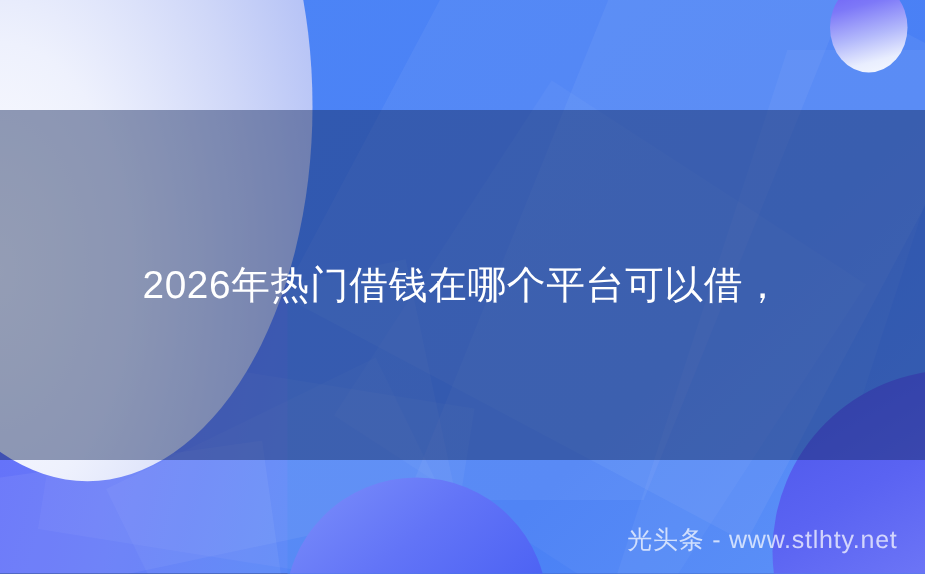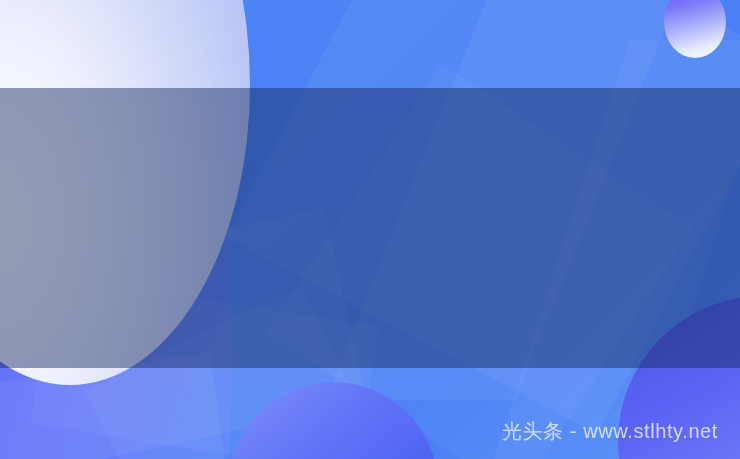--- a/index.html
+++ b/index.html
@@ -156,18 +156,19 @@
   <div class="poly poly-f"></div>
   <div class="poly poly-h"></div>
 
   <div class="shape-ellipse-main"></div>
   <div class="shape-oval-tr"></div>
   <div class="shape-circle-bm"></div>
   <div class="shape-circle-br"></div>
 
   <div class="title-band">
     <div class="title-text">
+      <span class="title-line">2026年热门借钱在哪个平台可以借，</span>
     </div>
   </div>
 
   <div class="watermark">光头条 - www.stlhty.net</div>
 
 </div>
 
 </body></html>

